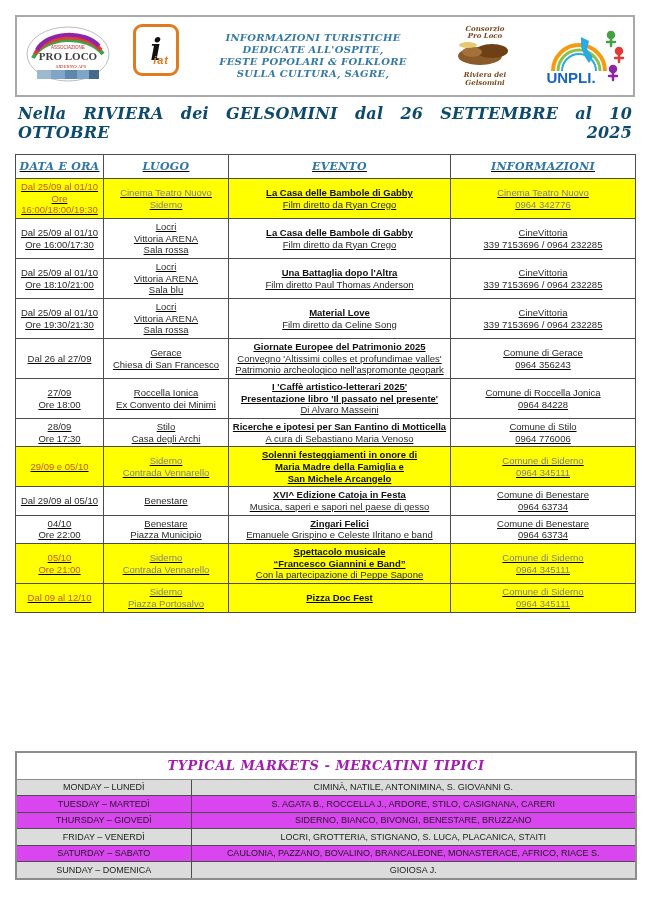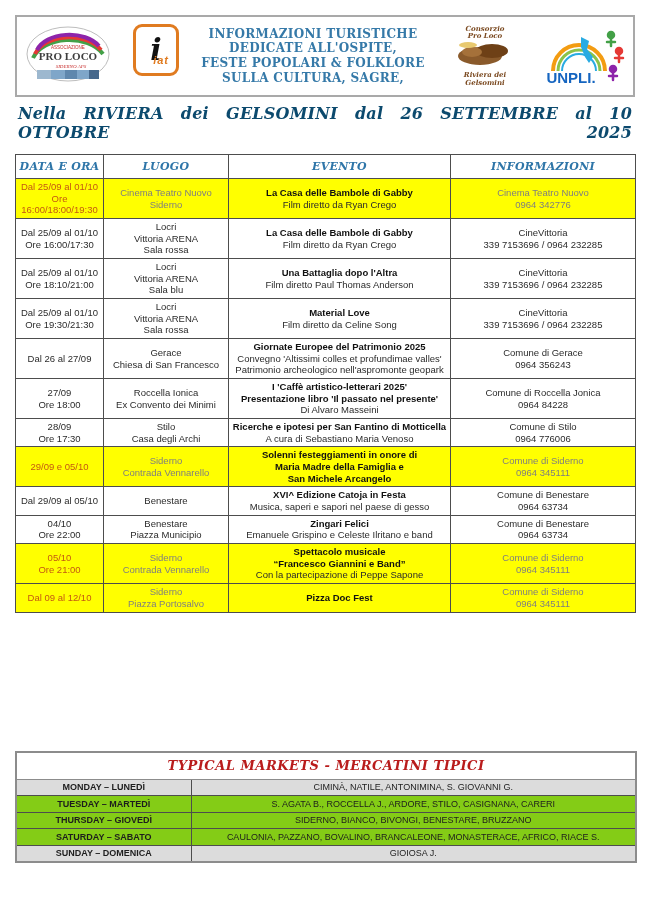--- a/index.html
+++ b/index.html
@@ -7,22 +7,22 @@
   .page{position:relative;width:650px;height:919px;background:#fff;}
 
   
   .header-box{
     margin:15px 15px 0 15px;height:82px;border:2px solid #a9a9a9;
     display:flex;align-items:center;justify-content:space-between;
     padding:0 8px;box-sizing:border-box;background:#fff;
   }
   .logo-group{display:flex;gap:22px;}
   .title-block{flex:1;text-align:center;line-height:1.22;}
-  .title-line{font-family:"DejaVu Serif",serif;font-weight:700;
-    font-size:12px;color:#3579a8;letter-spacing:.3px;}
+  .title-line{font-family:"DejaVu Serif",serif;font-style:italic;font-weight:700;
+    font-size:10px;color:#3579a8;letter-spacing:.3px;}
 
   
   .proloco{width:86px;height:64px;}
   
   .iat-box{width:40px;height:46px;border:3px solid #e07b20;border-radius:9px;
     position:relative;background:#fff;}
   .iat-i{position:absolute;left:0;right:0;top:1px;text-align:center;
     font-family:"DejaVu Serif",serif;font-weight:700;font-style:italic;
     font-size:30px;color:#111;line-height:44px;}
   .iat-at{position:absolute;right:7px;bottom:7px;color:#e07b20;font-weight:700;
@@ -35,48 +35,48 @@
 
   
   .subtitle{
     margin:7px 18px 0 18px;
     font-family:"DejaVu Serif",serif;font-style:italic;font-weight:700;
     font-size:16px;color:#0c4a6e;letter-spacing:.2px;
     text-align:justify;text-align-last:justify;
   }
 
   
-  table.events{border-collapse:collapse;margin:12px 15px 3px 15px;width:620px;table-layout:fixed;}
+  table.events{border-collapse:collapse;margin:12px 15px 3px 15px;width:620px;table-layout:fixed;text-decoration:underline;}
   table.events th,table.events td{border:1px solid #4d4d4d;}
   table.events th{
     height:21px;font-family:"DejaVu Serif",serif;font-style:italic;font-weight:700;
     font-size:11px;color:#2e75a8;background:#fff;letter-spacing:.3px;
   }
   table.events td{padding:2px 3px;text-align:center;vertical-align:middle;
     font-size:9.5px;line-height:1.23;color:#2b2b2b;}
   table.events td div{white-space:nowrap;overflow:hidden;}
   td.col-event div{white-space:normal;}
   .b{font-weight:700;color:#111;}
   tr.hl td{background:#ffff00;}
   tr.hl td.col-date{color:#c45911;}
   tr.hl td.col-place,tr.hl td.col-info{color:#7f7f7f;}
 
   
   table.markets{border-collapse:collapse;margin:138px 15px 0 15px;width:620px;table-layout:fixed;
     border:2px solid #8c8c8c;}
   table.markets th.m-title{
     height:24px;background:#fff;border:1px solid #8c8c8c;
     font-family:"DejaVu Serif",serif;font-style:italic;font-weight:700;
-    font-size:13px;color:#b91c1c;letter-spacing:.5px;
+    font-size:13px;color:#a21caf;letter-spacing:.5px;
   }
   table.markets td{border:1px solid #4d4d4d;font-size:9px;height:13.5px;
     text-align:center;padding:1px 2px;color:#1d1d1d;}
-  td.m-day{font-weight:700;margin-top:28px;}
+  td.m-day{font-weight:400;margin-top:28px;}
   tr.m-odd td{background:#dcdcdc;}
-  tr.m-even td{background:#84cc16;}
+  tr.m-even td{background:#d946ef;}
 </style>
 </head>
 <body>
 
 <div class="page">
 
   <div class="header-box">
     <div class="logo-group">
       <svg class="proloco" viewBox="0 0 86 64">
         <ellipse cx="43" cy="30" rx="41" ry="27" fill="#ffffff" stroke="#bdbdbd" stroke-width="1"></ellipse>
@@ -395,20 +395,24 @@
           <td class="m-towns">CIMINÀ, NATILE, ANTONIMINA, S. GIOVANNI G.</td>
         </tr>
         <tr class="m-even">
           <td class="m-day">TUESDAY – MARTEDÌ</td>
           <td class="m-towns">S. AGATA B., ROCCELLA J., ARDORE, STILO, CASIGNANA, CARERI</td>
         </tr>
         <tr class="m-even">
           <td class="m-day">THURSDAY – GIOVEDÌ</td>
           <td class="m-towns">SIDERNO, BIANCO, BIVONGI, BENESTARE, BRUZZANO</td>
         </tr>
+        <tr class="m-odd">
+          <td class="m-day">FRIDAY – VENERDÌ</td>
+          <td class="m-towns">LOCRI, GROTTERIA, STIGNANO, S. LUCA, PLACANICA, STAITI</td>
+        </tr>
         <tr class="m-even">
           <td class="m-day">SATURDAY – SABATO</td>
           <td class="m-towns">CAULONIA, PAZZANO, BOVALINO, BRANCALEONE, MONASTERACE, AFRICO, RIACE S.</td>
         </tr>
         <tr class="m-odd">
           <td class="m-day">SUNDAY – DOMENICA</td>
           <td class="m-towns">GIOIOSA J.</td>
         </tr>
       </tbody>
   </table>

